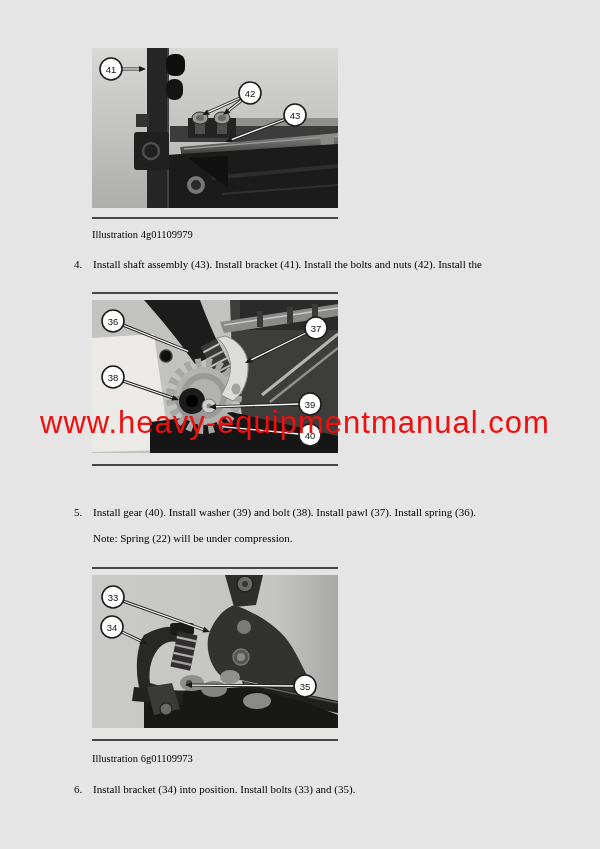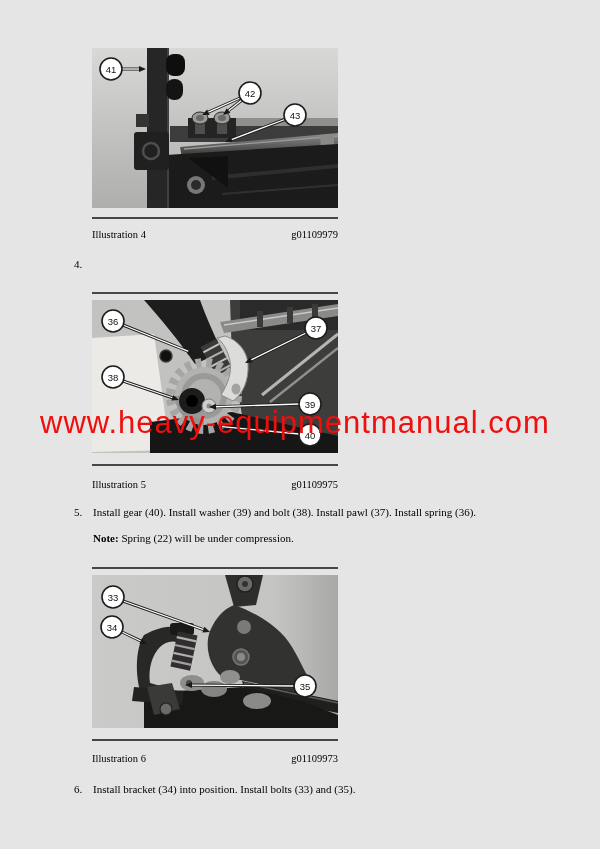--- a/index.html
+++ b/index.html
@@ -2,27 +2,27 @@
 <html><head>
 <meta charset="utf-8">
 <style>
   *{margin:0;padding:0;box-sizing:border-box}
   html,body{background:#fff}
   body{width:600px;height:849px;position:relative;font-family:"Liberation Serif",serif;color:#000}
   .page{position:absolute;left:0;top:0;width:600px;height:849px;background:#e5e5e5;overflow:hidden}
   .photo{position:absolute;left:92px}
   .photo svg{display:block}
   .rule{position:absolute;left:92px;width:246px;height:1.5px;background:#474747}
-  .caption{position:absolute;left:92px;width:246px;display:flex;justify-content:space-between;
+  .caption{position:absolute;left:92px;width:246px;display:flex;justify-content:flex-start;
            font-size:10.5px;line-height:13px;color:#000}
   .step{position:absolute;left:74px;display:flex;font-size:11px;line-height:15px}
   .step .num{width:19px;flex:none}
   .step .lines div{white-space:nowrap}
   .note{position:absolute;left:93px;font-size:11px;line-height:15px;white-space:nowrap}
-  .note .lbl{font-weight:bold}
+  .note .lbl{font-weight:normal}
   .watermark{position:absolute;left:40px;top:406px;z-index:20;
              font-family:"Liberation Sans",sans-serif;font-size:31px;line-height:34px;
              letter-spacing:1px;white-space:nowrap;font-weight:normal}
   .co circle{fill:#ffffff;stroke:#1c1c1c;stroke-width:1.6}
   .co text{font-family:"Liberation Sans",sans-serif;font-size:9.5px;fill:#111;
            text-anchor:middle}
 </style>
 </head>
 <body>
 
@@ -104,20 +104,21 @@
   </div>
   <div class="rule" style="top:217px"></div>
   <div class="caption" style="top:228px">
     <span>Illustration 4</span>
     <span>g01109979</span>
   </div>
 
   <div class="step" style="top:257px">
     <span class="num">4.</span>
     <span class="lines">
+      <div>Install shaft assembly (43). Install bracket (41). Install the bolts and nuts (42). Install the</div>
     </span>
   </div>
 
   <div class="rule" style="top:292px"></div>
   <div class="photo" style="top:300px">
     <svg width="246" height="153" viewBox="0 0 246 153">
       <rect width="246" height="153" fill="#c2c2c0"></rect>
       <polygon points="0,38 62,34 78,150 0,152" fill="#eceae6"></polygon>
       <polygon points="138,0 246,0 246,138 150,115 140,60" fill="#3d3d3b"></polygon>
       <rect x="148" y="0" width="98" height="30" fill="#2a2a2a"></rect>
@@ -191,24 +192,20 @@
         <circle cx="218" cy="104" r="11"></circle>
           <text x="218" y="107.5">39</text>
       </g>
       <g class="co">
         <circle cx="218" cy="135" r="11"></circle>
           <text x="218" y="138.5">40</text>
       </g>
     </svg>
   </div>
   <div class="rule" style="top:464px"></div>
-  <div class="caption" style="top:478px">
-    <span>Illustration 5</span>
-    <span>g01109975</span>
-  </div>
 
   <div class="step" style="top:505px">
     <span class="num">5.</span>
     <span class="lines">
       <div>Install gear (40). Install washer (39) and bolt (38). Install pawl (37). Install spring (36).</div>
     </span>
   </div>
   <div class="note" style="top:531px">
     <span class="lbl">Note:</span>
     <span>Spring (22) will be under compression.</span>

